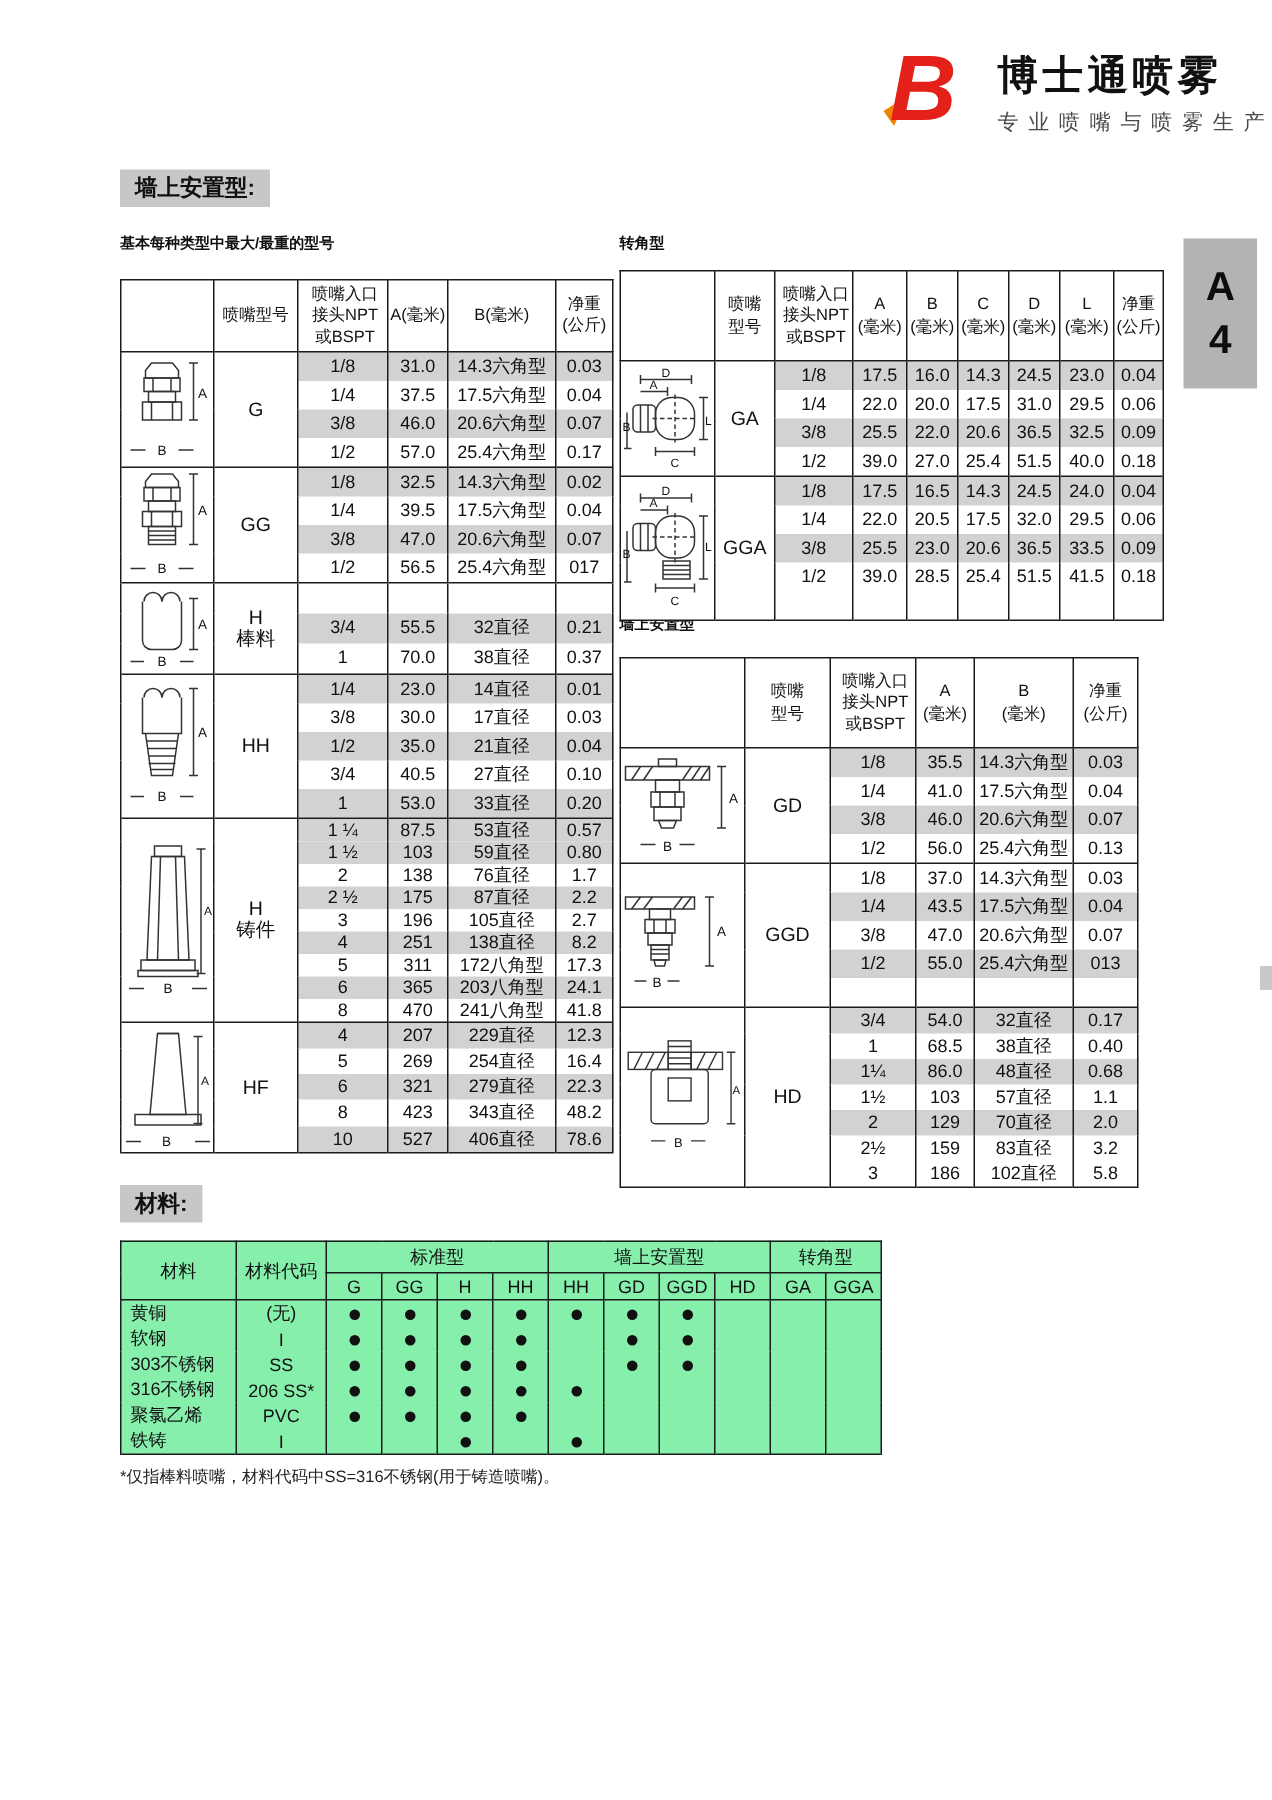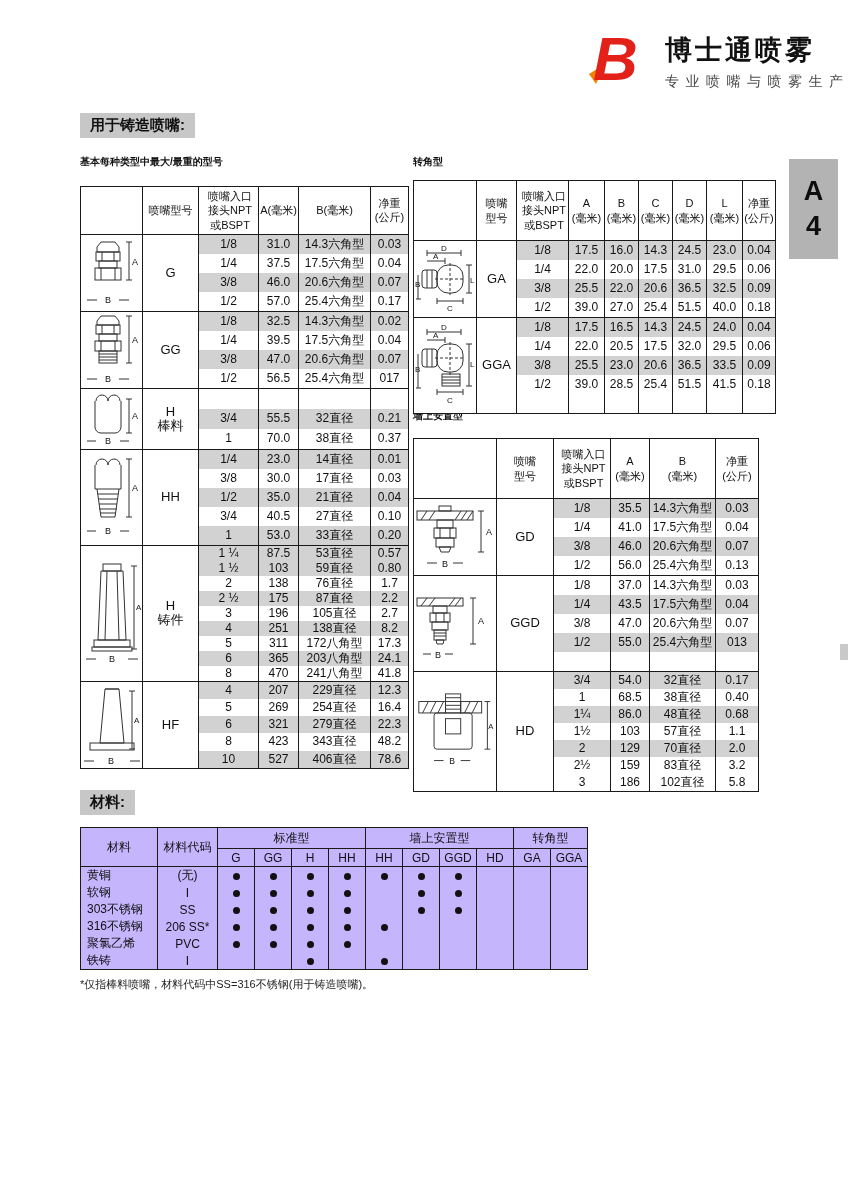--- a/index.html
+++ b/index.html
@@ -38,21 +38,21 @@
   #tbl-left thead tr{height:46px;}
   #tbl-corner thead tr,#tbl-wall thead tr{height:60px;}
   .sec-g td,.sec-gg td,.sec-hh td{height:19px;}
   .sec-hbar td{height:20px;}
   .sec-hcast td{height:15px;}
   .sec-hf td{height:17px;}
   .sec-ga td,.sec-gga td,.sec-gd td,.sec-ggd td{height:19px;}
   .sec-hd td{height:17px;}
 
   
-  table.mattable{border-collapse:collapse;table-layout:fixed;border:1.5px solid #1a1a1a;position:absolute;left:80px;top:827px;width:507px;background:#c4b5fd;}
+  table.mattable{border-collapse:collapse;table-layout:fixed;border:1.5px solid #1a1a1a;position:absolute;left:80px;top:827px;width:507px;background:#86efac;}
   .mattable th{border:1px solid #1a1a1a;font-weight:normal;font-size:12px;padding:1px 2px;}
   .mattable thead tr.grp{height:21px;}
   .mattable thead tr.mdl{height:18px;}
   .mattable td{border-left:1px solid #1a1a1a;border-right:1px solid #1a1a1a;border-top:none;border-bottom:none;
                font-size:12px;height:15.5px;padding:0 2px;text-align:center;vertical-align:middle;}
   .mattable td.mat-name{text-align:left;padding-left:6px;}
   .dot{display:inline-block;width:7px;height:7px;border-radius:50%;background:#111;vertical-align:middle;}
   #footnote{position:absolute;left:80px;top:977px;font-size:11px;color:#222;}
 
   
@@ -78,21 +78,21 @@
     <svg class="mark" viewBox="0 0 72 68">
       <polygon points="6,48 22,38 13,58" fill="#ef8200"></polygon>
       <text x="10" y="54" font-size="62" font-weight="bold" font-style="italic" fill="#e32119">B</text>
     </svg>
     <div>
       <div class="brand-name">博士通喷雾</div>
       <div class="tagline">专业喷嘴与喷雾生产商</div>
     </div>
   </div>
 
-  <div id="lbl-size" class="gray-label">用于铸造喷嘴:</div>
+  <div id="lbl-size" class="gray-label">墙上安置型:</div>
   <div id="left-title" class="block-title">基本每种类型中最大/最重的型号</div>
   <div id="corner-title" class="block-title">转角型</div>
   <div id="wall-title" class="block-title">墙上安置型</div>
 
   <table id="tbl-left" class="dimtable">
     <colgroup>
         <col style="width:62px">
         <col style="width:56px">
         <col style="width:60px">
         <col style="width:40px">

